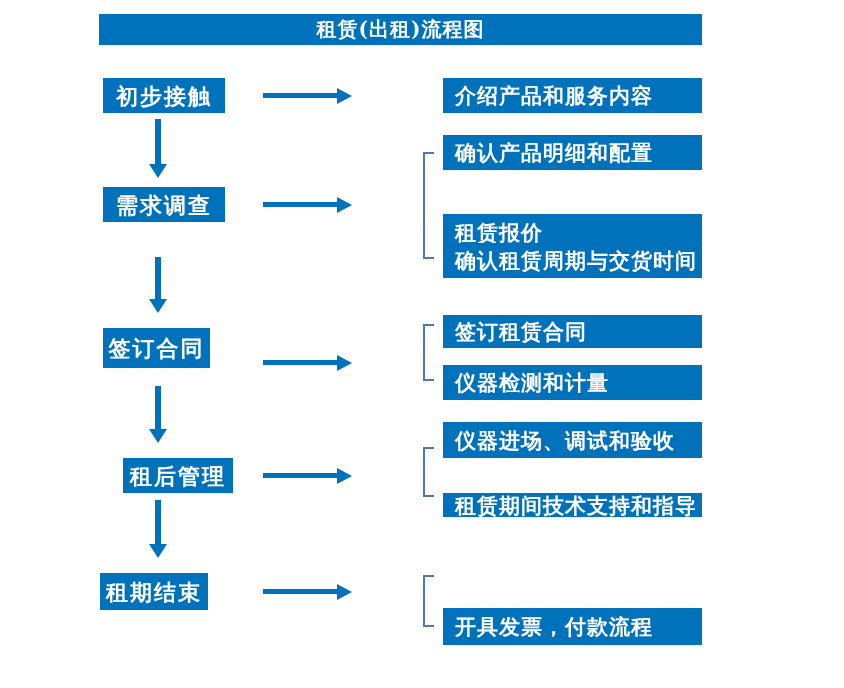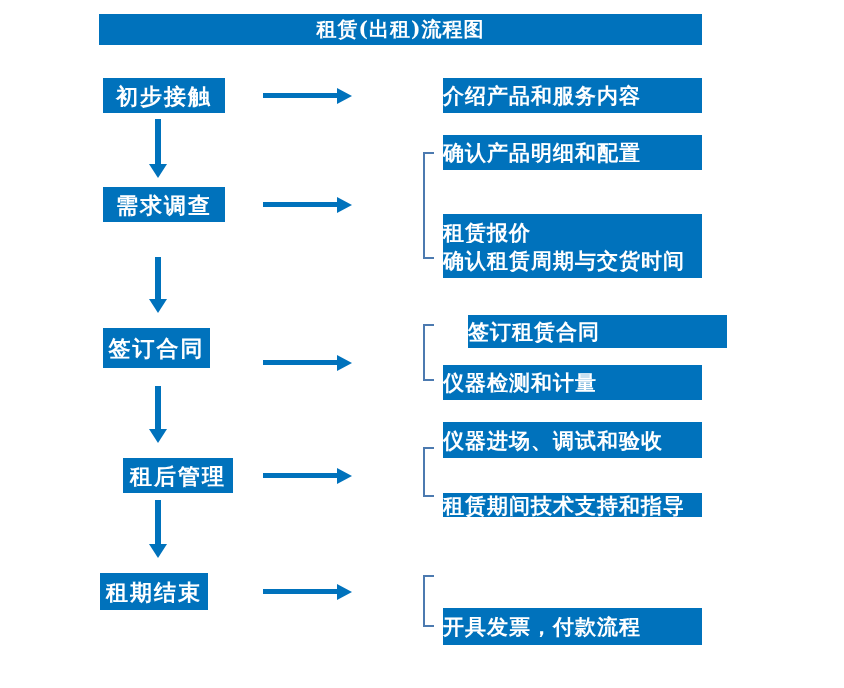--- a/index.html
+++ b/index.html
@@ -27,21 +27,21 @@
     color: #ffffff;
     font-weight: bold;
     font-size: 21px;
     display: flex;
     align-items: center;
     line-height: 1;
     box-sizing: border-box;
     text-align: right;
   }
   .stage-box { justify-content: center; letter-spacing: 2px; font-size: 22px; }
-  .detail-box { left: 443px; width: 259px; justify-content: flex-start; letter-spacing: 1px; }
+  .detail-box { left: 443px; width: 259px; padding-left: 12px; justify-content: flex-start; letter-spacing: 1px; }
   
   .h-arrow {
     position: absolute;
     left: 263px; width: 74px; height: 5px;
     background: var(--blue);
   }
   .h-arrow::after {
     content: "";
     position: absolute;
     right: -15px; top: 50%;
@@ -87,21 +87,21 @@
   <div class="box stage-box" style="left:103px; top:78px;  width:122px; height:35px;">初步接触</div>
   <div class="box stage-box" style="left:103px; top:187px; width:122px; height:35px;">需求调查</div>
   <div class="box stage-box" style="left:103px; top:328px; width:107px; height:40px;">签订合同</div>
   <div class="box stage-box" style="left:100px; top:458px; width:110px; height:35px;margin-left:23px;">租后管理</div>
   <div class="box stage-box" style="left:100px; top:573px; width:108px; height:37px;">租期结束</div>
 
   <div class="box detail-box" style="top:78px;  height:35px;">介绍产品和服务内容</div>
   <div class="box detail-box" style="top:135px; height:35px;">确认产品明细和配置</div>
   <div class="box detail-box" style="top:186px; height:37px;margin-top:28px;">租赁报价</div>
   <div class="box detail-box" style="top:243px; height:35px;">确认租赁周期与交货时间</div>
-  <div class="box detail-box" style="top:315px; height:33px;margin-left:25px;">签订租赁合同</div>
+  <div class="box detail-box" style="top:315px; height:33px;">签订租赁合同</div>
   <div class="box detail-box" style="top:365px; height:35px;">仪器检测和计量</div>
   <div class="box detail-box" style="top:422px; height:36px;">仪器进场、调试和验收</div>
   <div class="box detail-box" style="top:493px; height:24px;">租赁期间技术支持和指导</div>
   <div class="box detail-box" style="top:608px; height:37px;">开具发票，付款流程</div>
 
   <div class="h-arrow" style="top:93px;"></div>
   <div class="h-arrow" style="top:202px;"></div>
   <div class="h-arrow" style="top:360px;"></div>
   <div class="h-arrow" style="top:473px;"></div>
   <div class="h-arrow" style="top:589px;"></div>

